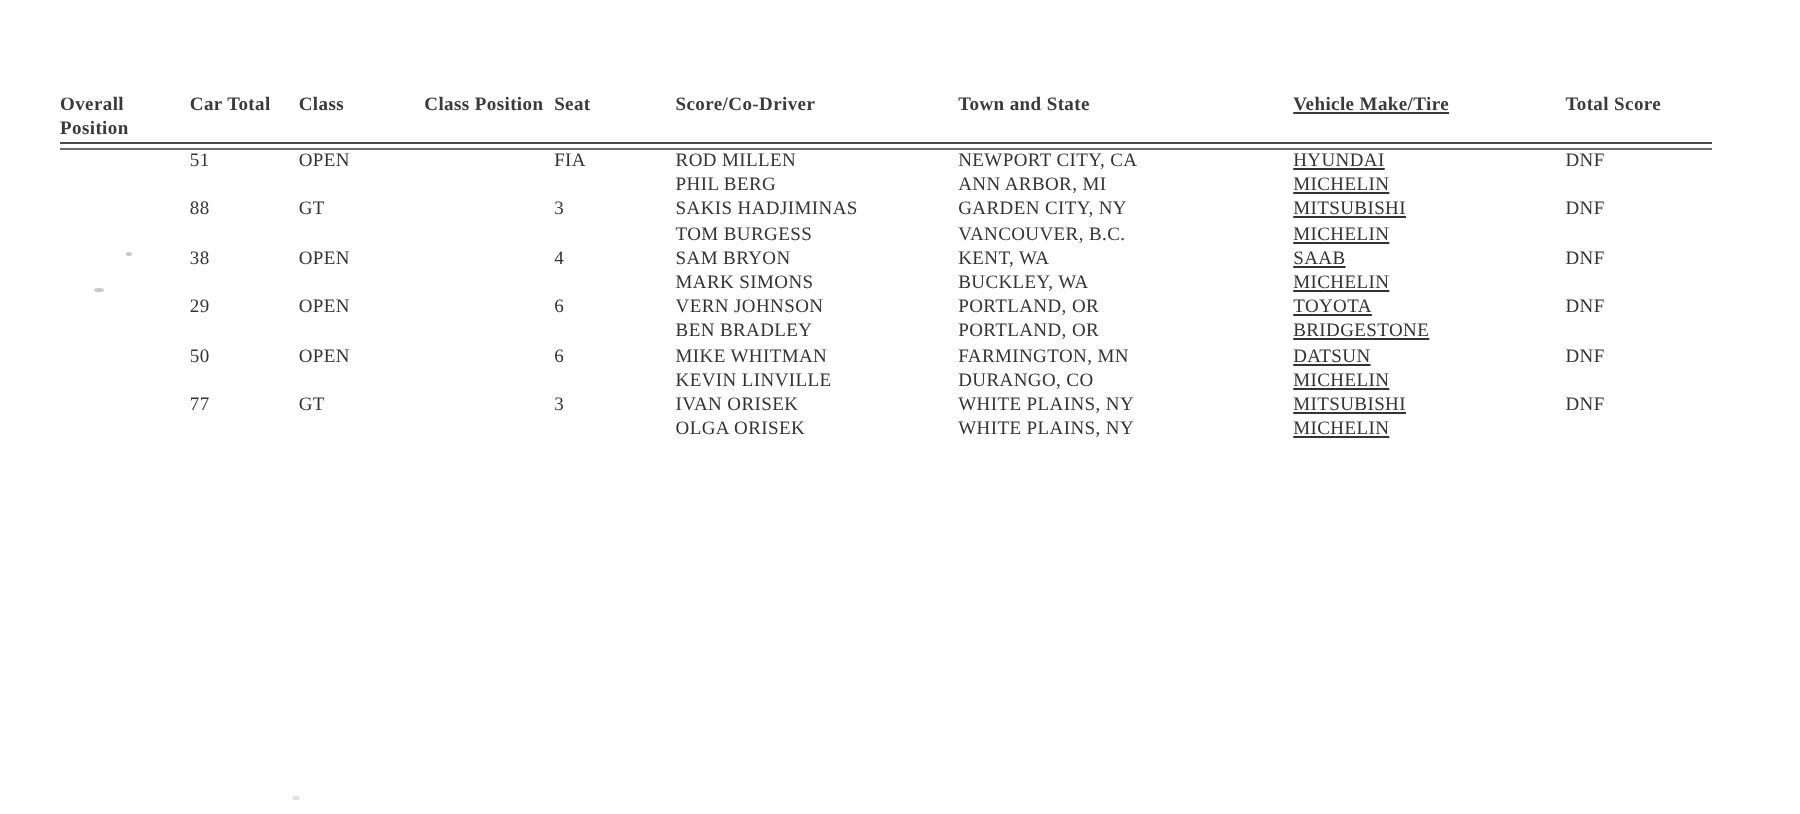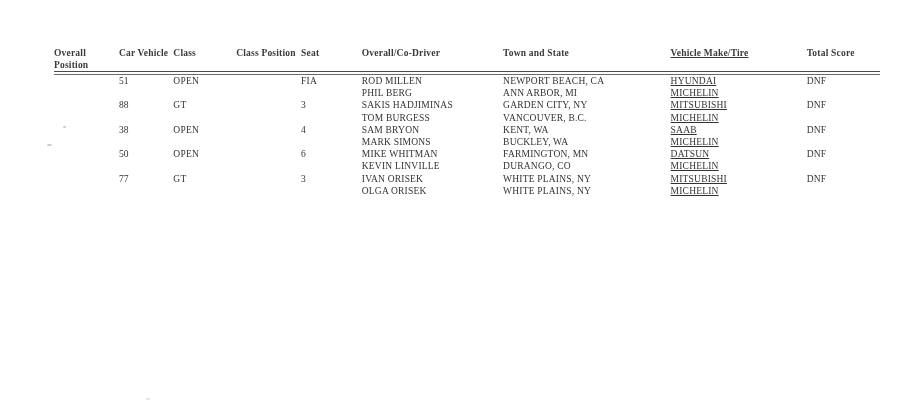--- a/index.html
+++ b/index.html
@@ -17,21 +17,21 @@
   }
   
   .speck {
     position: absolute;
     background: #9a9a9a;
     border-radius: 50%;
     opacity: .55;
   }
   #results-table {
     position: absolute;
-    left: 54px;
+    left: 30px;
     top: 48px;
     width: 826px;
     border-collapse: collapse;
   }
   #results-table th, #results-table td {
     padding: 0;
     vertical-align: top;
     text-align: left;
   }
   thead th {
@@ -83,26 +83,26 @@
 <div class="speck" style="left:63px; top:126px; width:3px; height:2px;"></div>
 <div class="speck" style="left:47px; top:144px; width:5px; height:2px;"></div>
 <div class="speck" style="left:146px; top:398px; width:4px; height:2px; opacity:.3;"></div>
 
 <table id="results-table">
   <thead>
     <tr>
       <th class="c-overall">Overall
 Position</th>
       <th class="c-carnum">Car
-Vehicle</th>
+Total</th>
       <th class="c-class">Class</th>
       <th class="c-classpos">Class
 Position</th>
       <th class="c-seat">Seat</th>
-      <th class="c-driver">Overall/Co-Driver</th>
+      <th class="c-driver">Score/Co-Driver</th>
       <th class="c-town">Town and State</th>
       <th class="c-vehicle">Vehicle
 Make/Tire</th>
       <th class="c-total">Total
 Score</th>
     </tr>
     <tr class="rule-row">
       <td colspan="9">
         <div class="rule"></div>
         <div class="rule thin"></div>
@@ -111,21 +111,21 @@
   </thead>
   <tbody id="table-body">
       <tr>
         <td class="c-overall"></td>
         <td class="c-carnum">51</td>
         <td class="c-class">OPEN</td>
         <td class="c-classpos"></td>
         <td class="c-seat">FIA</td>
         <td class="c-driver">ROD MILLEN
 PHIL BERG</td>
-        <td class="c-town">NEWPORT BEACH, CA
+        <td class="c-town">NEWPORT CITY, CA
 ANN ARBOR, MI</td>
         <td class="c-vehicle">HYUNDAI
 MICHELIN</td>
         <td class="c-total">DNF</td>
       </tr>
       <tr>
         <td class="c-overall"></td>
         <td class="c-carnum">88</td>
         <td class="c-class">GT</td>
         <td class="c-classpos"></td>
@@ -147,20 +147,34 @@
         <td class="c-driver">SAM BRYON
 MARK SIMONS</td>
         <td class="c-town">KENT, WA
 BUCKLEY, WA</td>
         <td class="c-vehicle">SAAB
 MICHELIN</td>
         <td class="c-total">DNF</td>
       </tr>
       <tr>
         <td class="c-overall"></td>
+        <td class="c-carnum">29</td>
+        <td class="c-class">OPEN</td>
+        <td class="c-classpos"></td>
+        <td class="c-seat">6</td>
+        <td class="c-driver">VERN JOHNSON
+BEN BRADLEY</td>
+        <td class="c-town">PORTLAND, OR
+PORTLAND, OR</td>
+        <td class="c-vehicle">TOYOTA
+BRIDGESTONE</td>
+        <td class="c-total">DNF</td>
+      </tr>
+      <tr>
+        <td class="c-overall"></td>
         <td class="c-carnum">50</td>
         <td class="c-class">OPEN</td>
         <td class="c-classpos"></td>
         <td class="c-seat">6</td>
         <td class="c-driver">MIKE WHITMAN
 KEVIN LINVILLE</td>
         <td class="c-town">FARMINGTON, MN
 DURANGO, CO</td>
         <td class="c-vehicle">DATSUN
 MICHELIN</td>

